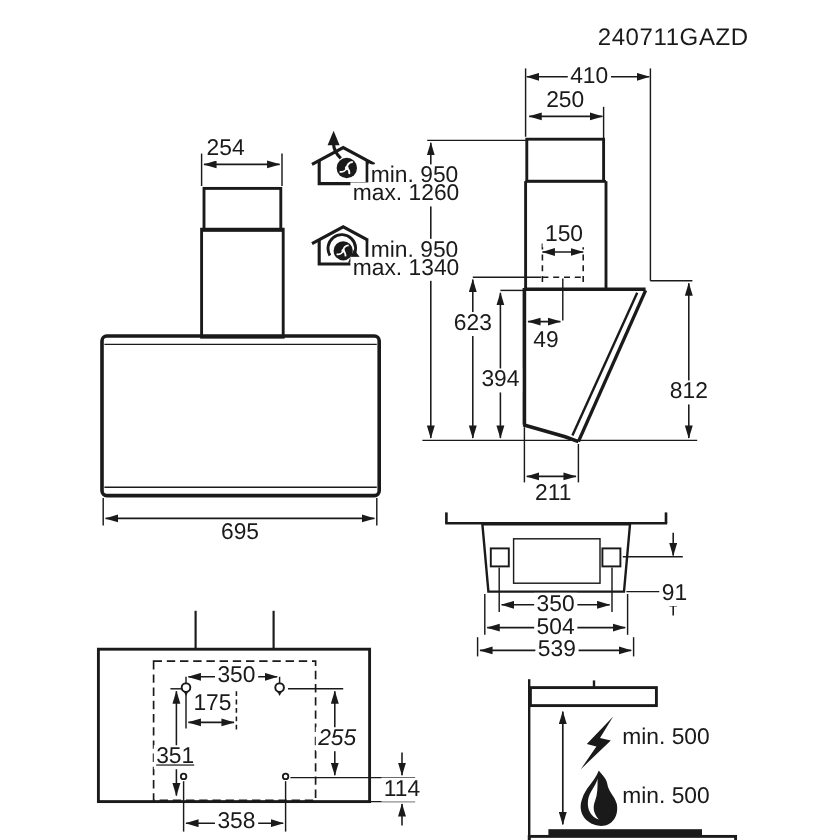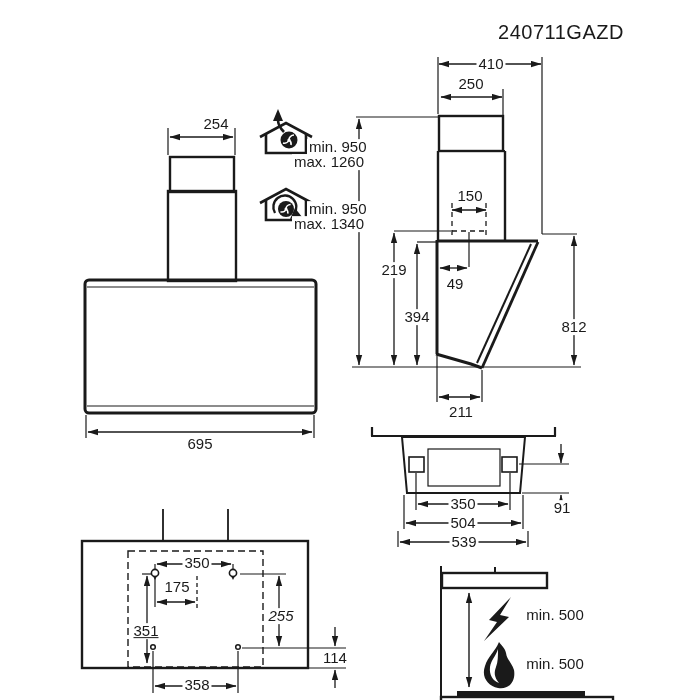--- a/index.html
+++ b/index.html
@@ -1,19 +1,19 @@
 <!DOCTYPE html>
 <html><head>
 <meta charset="utf-8">
 <style>
   html,body{margin:0;padding:0;background:#fff;}
   #stage{position:relative;width:700px;height:700px;background:#fff;overflow:hidden;
          font-family:"Liberation Sans",sans-serif;color:#1a1a1a;margin-top:20px;}
   #art{position:absolute;left:0;top:0;}
-  .lbl{position:absolute;font-size:15px;line-height:1.05;color:#1a1a1a;background:#fff;
+  .lbl{position:absolute;font-size:19px;line-height:1.05;color:#1a1a1a;background:#fff;
        padding:0 2px;white-space:nowrap;transform:translate(-50%,-50%);}
   .lft{transform:translate(0,-50%);}
   .ttl{font-size:20px;letter-spacing:0.5px;}
   svg line,svg path.ln,svg rect.ln,svg polygon.ln,svg polyline.ln,svg circle.ln{
       stroke:#1a1a1a;fill:none;stroke-linecap:butt;}
 </style>
 </head>
 <body>
 
 <div id="stage">
@@ -188,41 +188,41 @@
     </g>
     <rect x="457" y="671" width="128" height="6" fill="#1a1a1a"></rect>
     <rect class="ln" x="441" y="677" width="172" height="14" stroke-width="2.4"></rect>
     <line x1="443" y1="691" x2="443" y2="699" stroke-width="2"></line>
     <line x1="604" y1="691" x2="604" y2="699" stroke-width="2"></line>
   </g>
 </svg>
 
   <span class="lbl ttl" style="left:561px;top:12px;">240711GAZD</span>
 
-  <span class="lbl" style="left:216px;top:104px;text-align:right;">254</span>
+  <span class="lbl" style="left:188px;top:104px;text-align:right;">254</span>
   <span class="lbl" style="left:200px;top:424px;">695</span>
 
   <span class="lbl" style="left:491px;top:44px;">410</span>
   <span class="lbl" style="left:471px;top:64px;text-align:center;">250</span>
   <span class="lbl" style="left:470px;top:176px;">150</span>
   <span class="lbl" style="left:455px;top:264px;">49</span>
-  <span class="lbl" style="left:394px;top:250px;">219</span>
+  <span class="lbl" style="left:394px;top:250px;">623</span>
   <span class="lbl" style="left:417px;top:297px;">394</span>
   <span class="lbl" style="left:574px;top:307px;">812</span>
   <span class="lbl" style="left:461px;top:392px;">211</span>
 
   <span class="lbl lft" style="left:307px;top:127px;">min. 950</span>
   <span class="lbl lft" style="left:292px;top:142px;">max. 1260</span>
   <span class="lbl lft" style="left:307px;top:189px;">min. 950</span>
   <span class="lbl lft" style="left:292px;top:204px;">max. 1340</span>
 
   <span class="lbl" style="left:463px;top:484px;">350</span>
   <span class="lbl" style="left:463px;top:503px;">504</span>
   <span class="lbl" style="left:464px;top:522px;">539</span>
-  <span class="lbl" style="left:562px;top:488px;">91</span>
+  <span class="lbl" style="left:562px;top:475px;">91</span>
 
   <span class="lbl" style="left:197px;top:543px;">350</span>
   <span class="lbl" style="left:177px;top:567px;">175</span>
   <span class="lbl" style="left:146px;top:611px;text-decoration:underline;">351</span>
   <span class="lbl" style="left:281px;top:596px;font-style:italic;">255</span>
   <span class="lbl" style="left:335px;top:638px;">114</span>
   <span class="lbl" style="left:197px;top:665px;">358</span>
 
   <span class="lbl" style="left:555px;top:595px;">min. 500</span>
   <span class="lbl" style="left:555px;top:644px;">min. 500</span>

